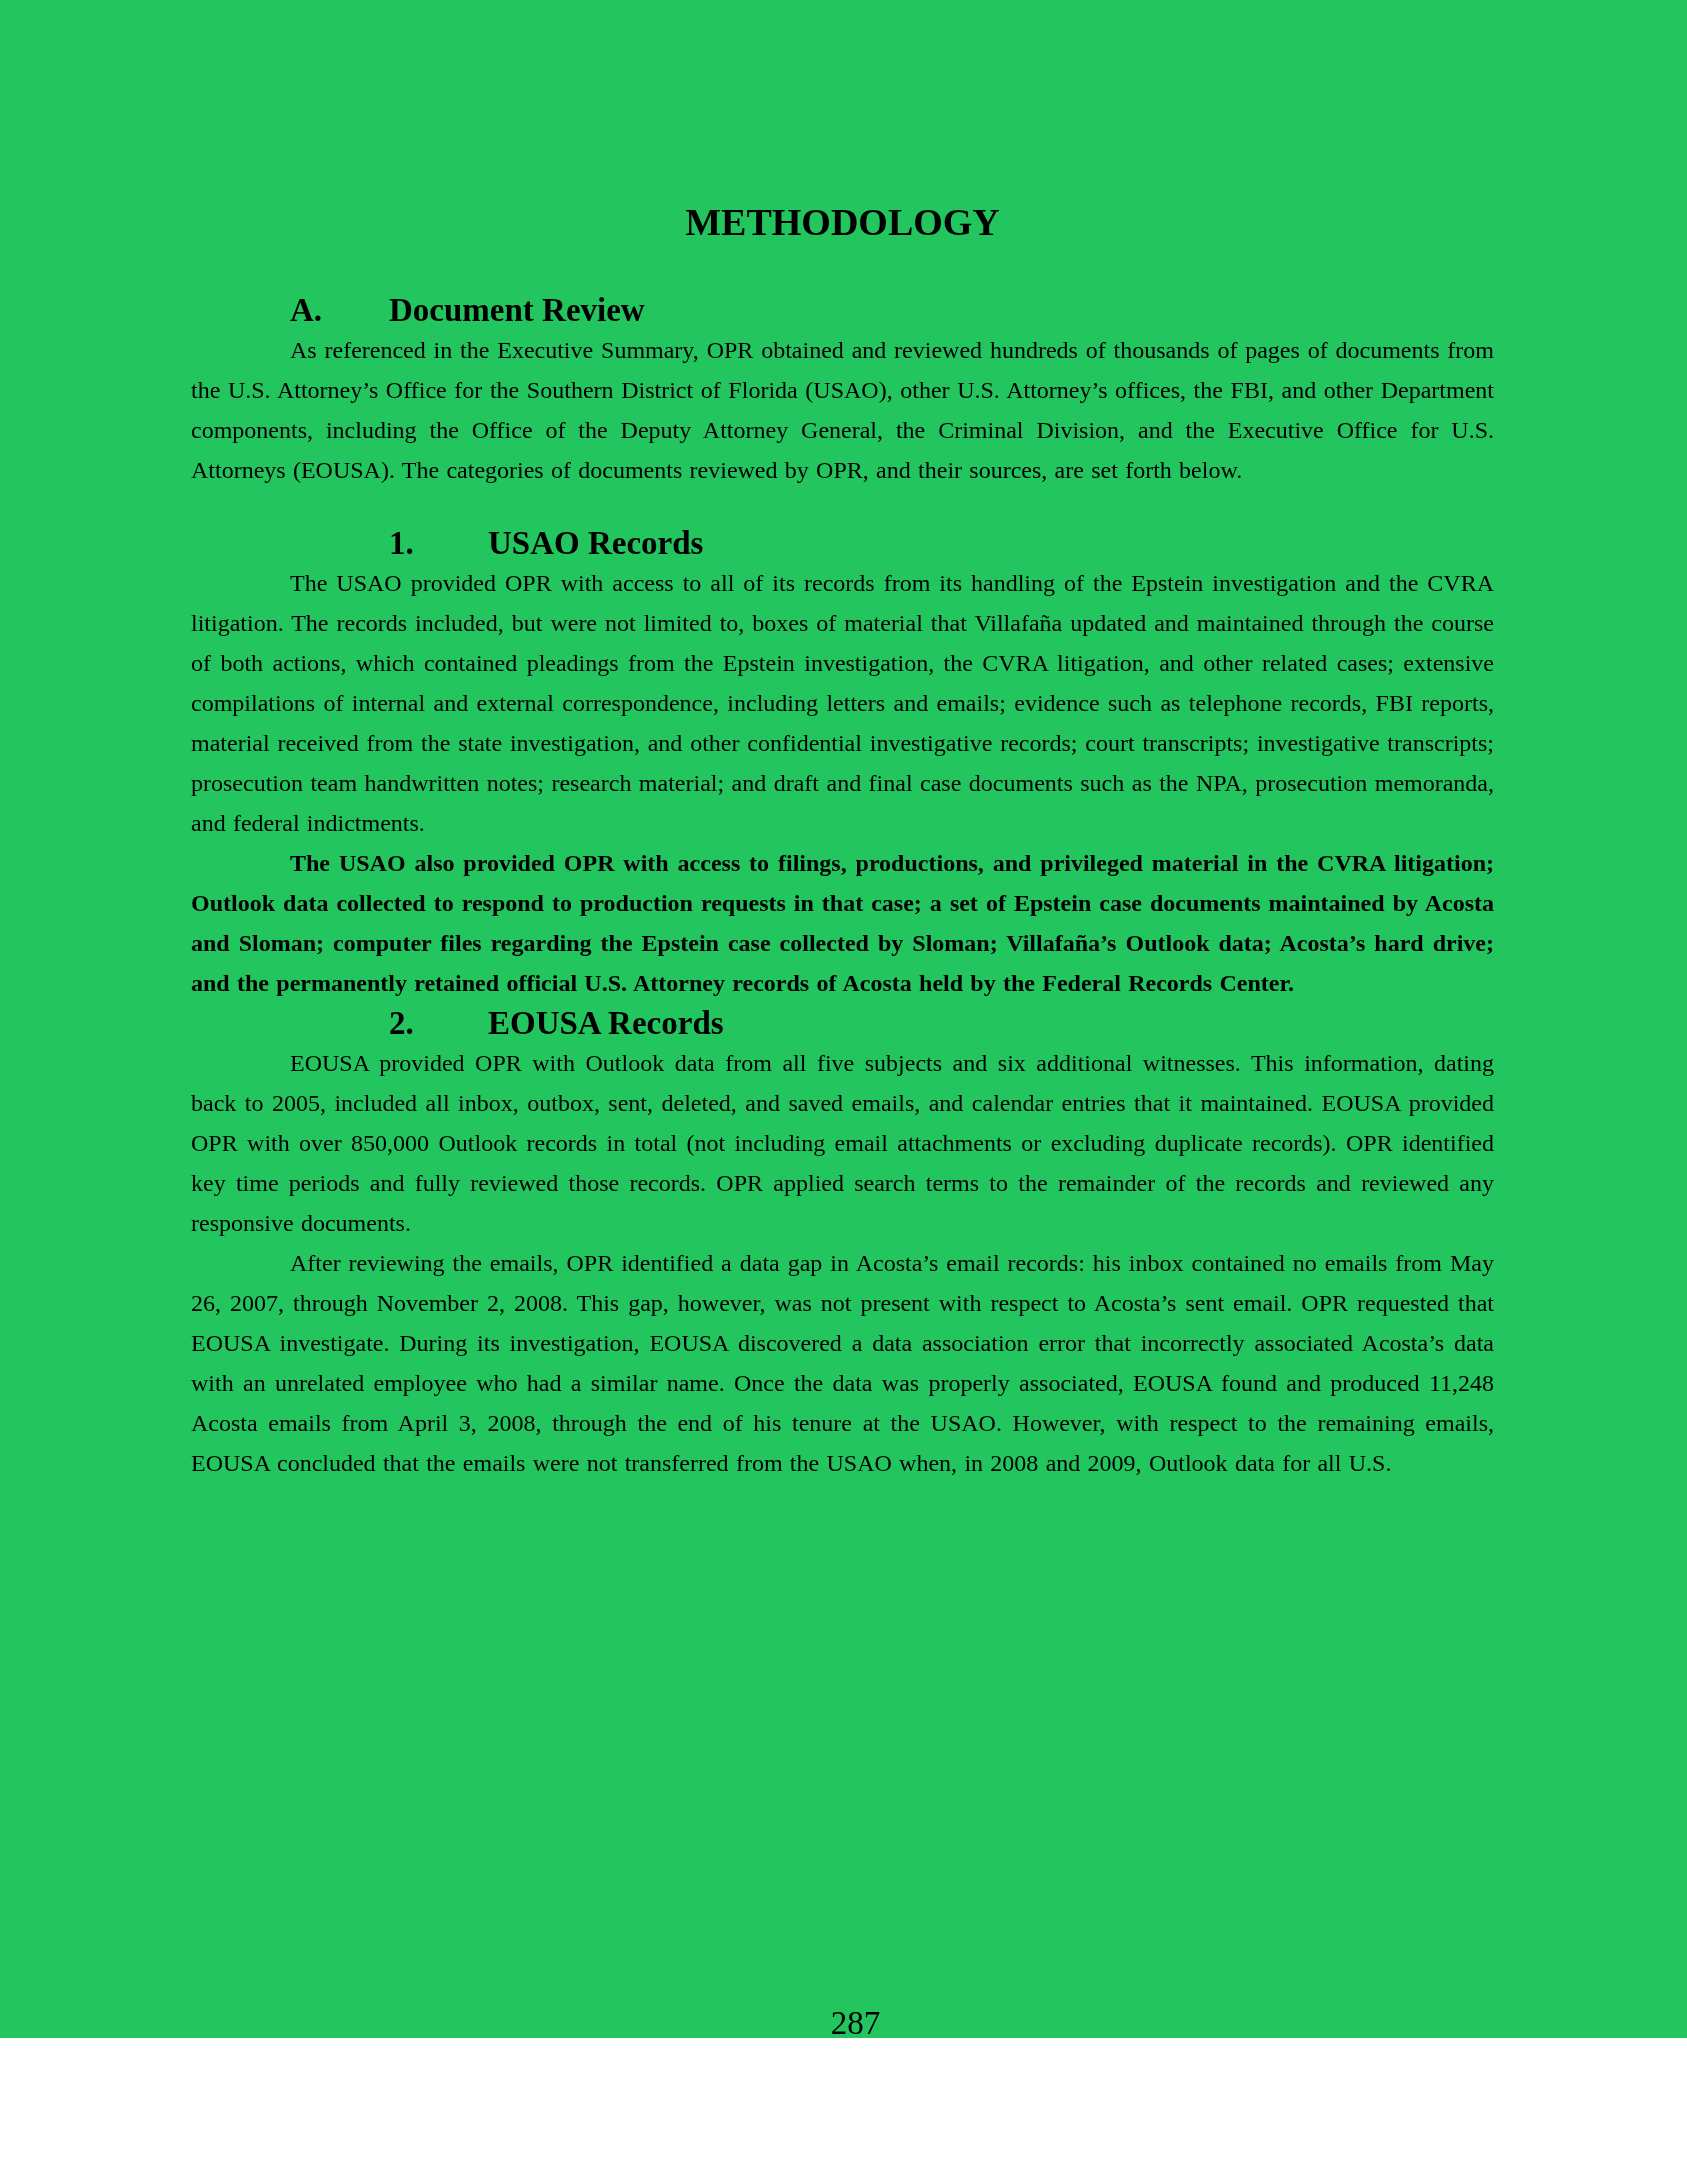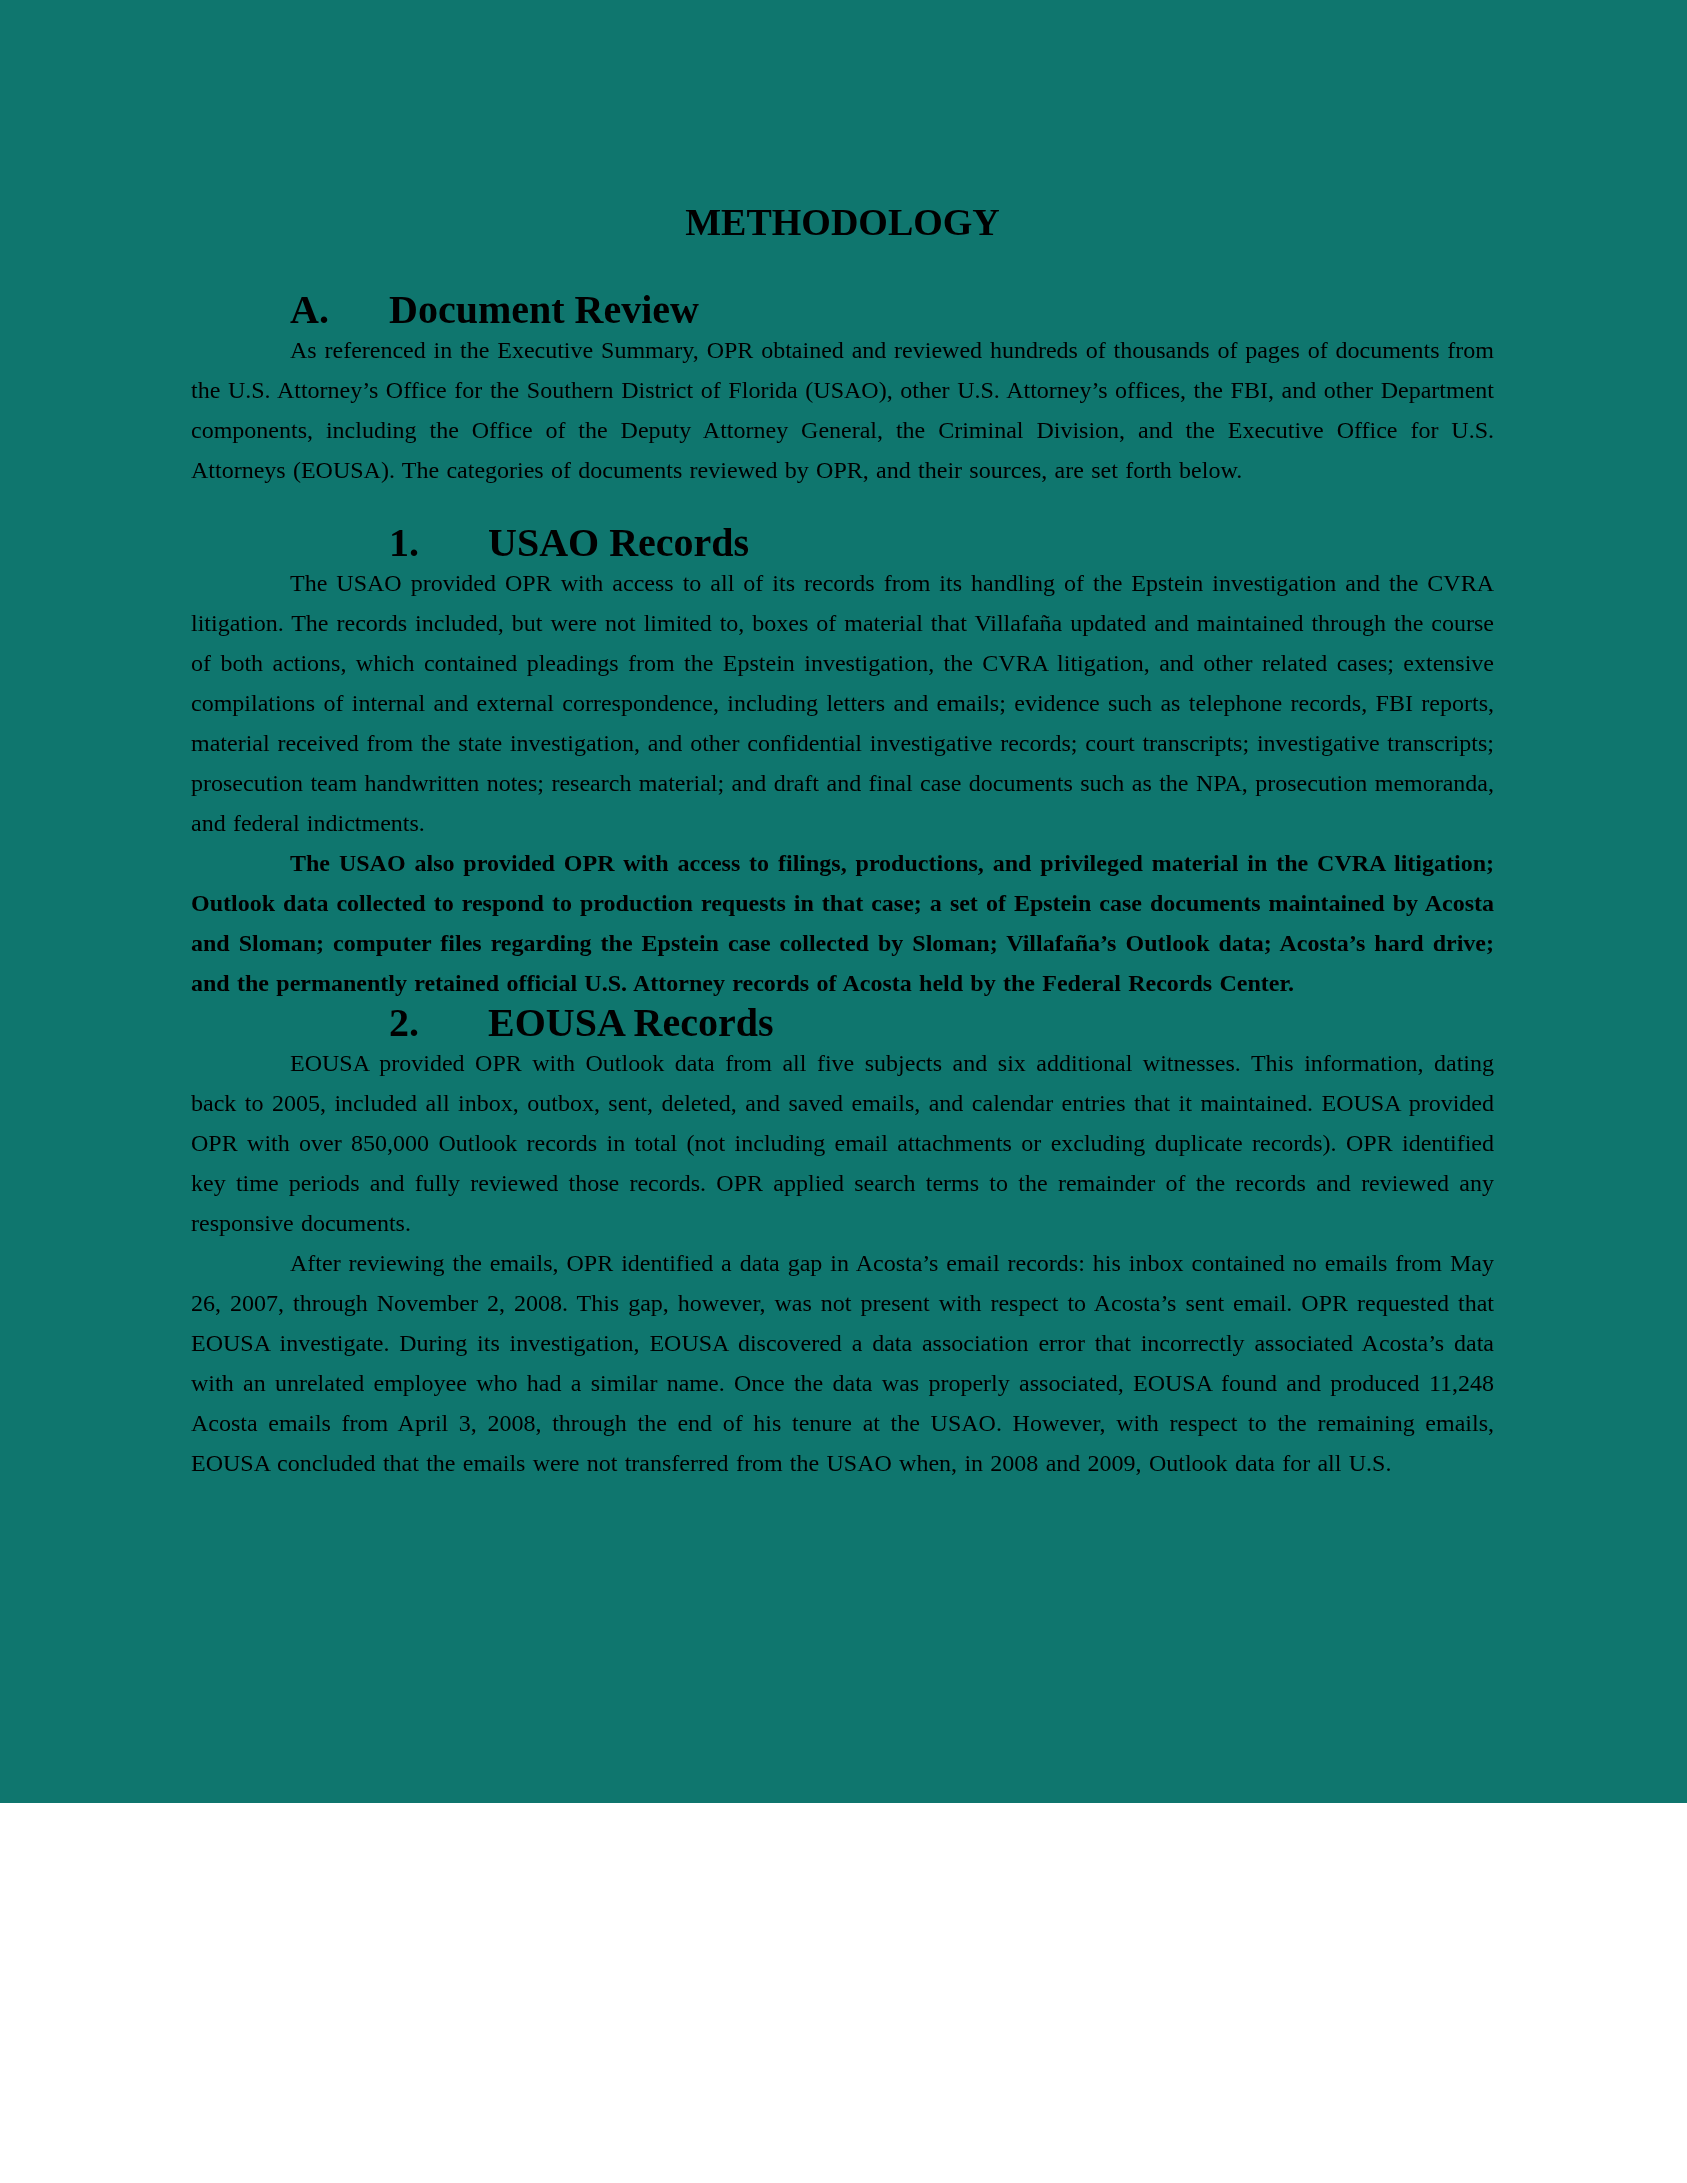--- a/index.html
+++ b/index.html
@@ -3,41 +3,41 @@
 <meta charset="utf-8">
 <style>
   html, body {
     margin: 0;
     padding: 0;
     background: #ffffff;
   }
   .page {
     position: relative;
     width: 1687px;
-    height: 1803px;
-    background: #0f766e;
+    height: 2038px;
+    background: #22c55e;
     color: #000000;
     font-family: "Liberation Serif", "DejaVu Serif", serif;
     overflow: hidden;
   }
   .content {
     position: absolute;
     left: 191px;
     top: 198px;
     width: 1303px;
   }
   .doc-title {
     text-align: center;
     font-weight: bold;
     font-size: 38px;
     line-height: 48px;
   }
   .heading {
     font-weight: bold;
-    font-size: 40px;
+    font-size: 33px;
     line-height: 40px;
   }
   .heading.level-1 { padding-left: 99px; margin-top: 44px; }
   .heading.level-2 { padding-left: 198px; }
   .heading .h-num {
     display: inline-block;
     width: 99px;
   }
   .h1-usao { margin-top: 33px; font-family: Liberation Serif, serif; }
   .h2-eousa { }

